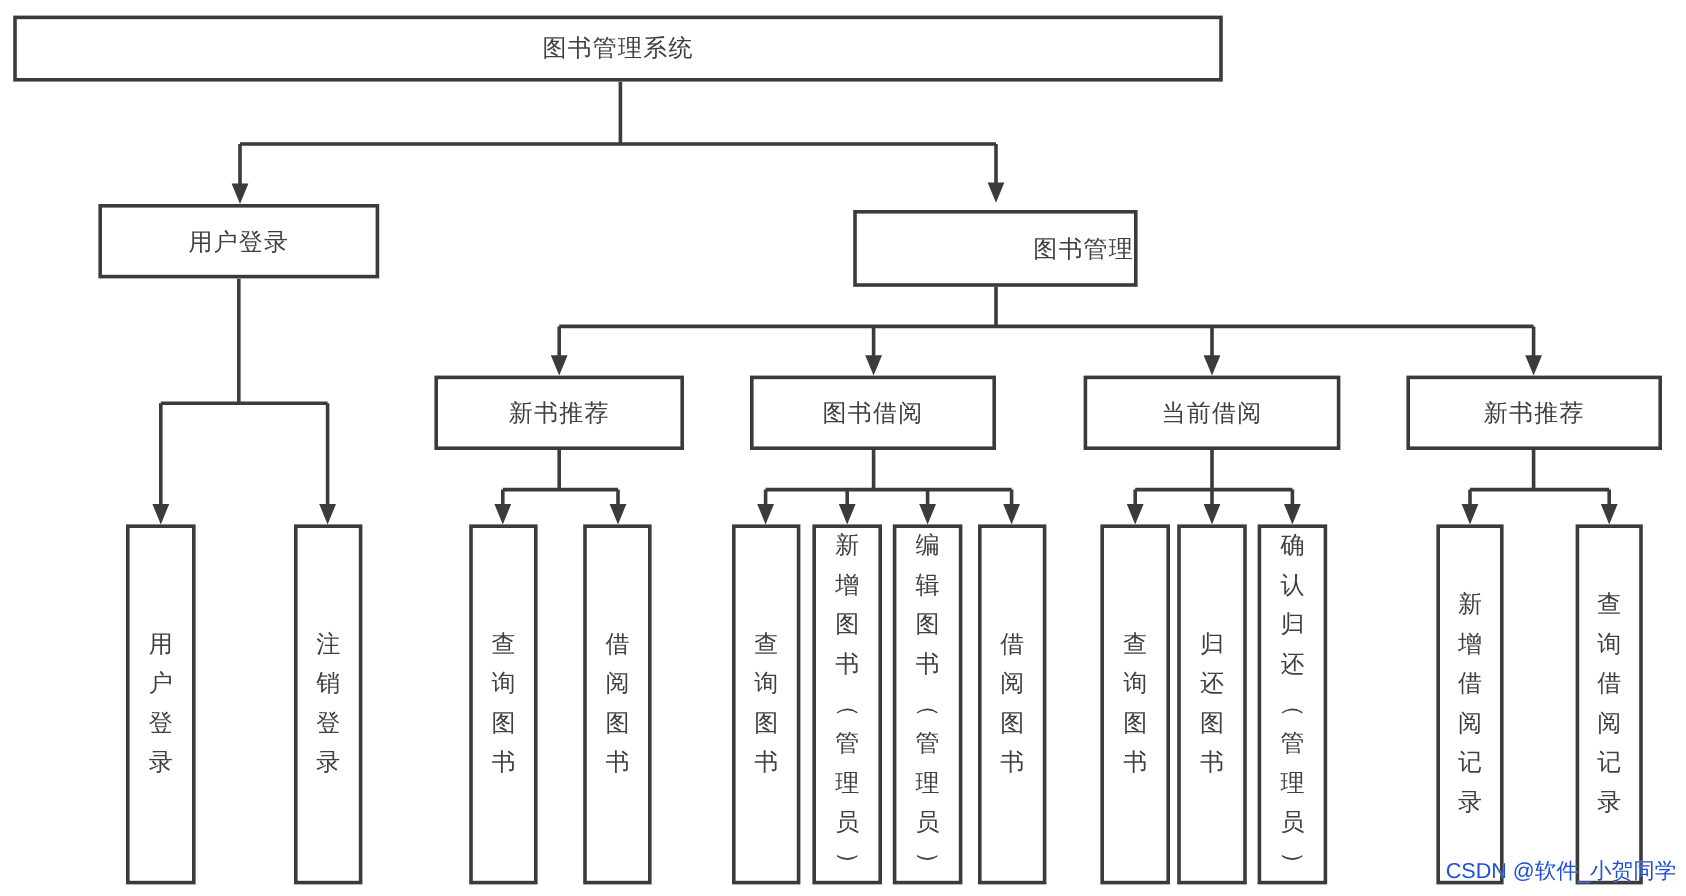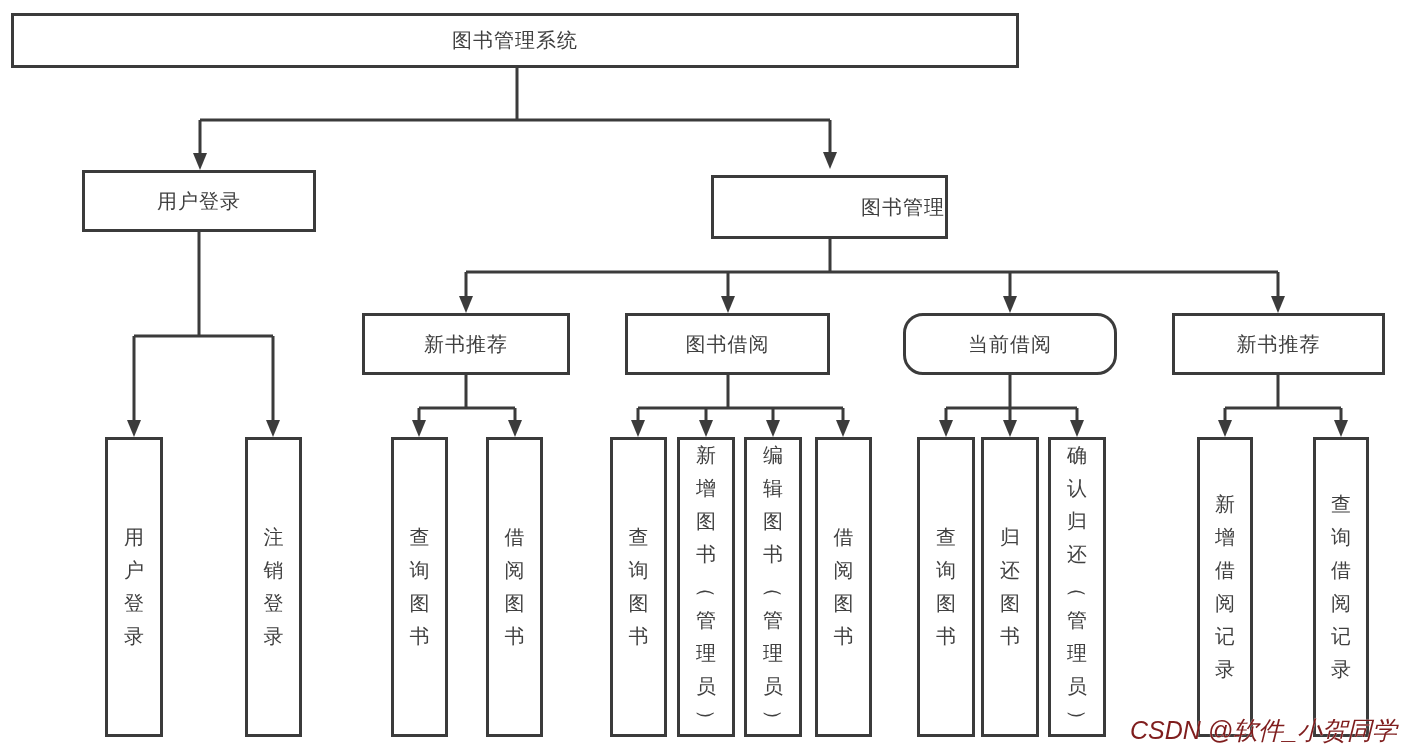--- a/index.html
+++ b/index.html
@@ -26,26 +26,25 @@
     flex-direction:column;
     font-size:20px;
   }
   .vbox .ch{
     display:block;height:33px;line-height:33px;text-align:center;
   }
   .vbox .rot{transform:rotate(90deg);}
   .watermark{
     position:absolute;
     right:8px;top:714px;
-    font-size:25px;
-    color:#7f1d1d;
+    font-size:18px;
+    color:#1d4ed8;
     text-shadow:0 0 1px #ffffff;
     z-index:3;
     white-space:nowrap;
-    font-style:italic;
   }
 </style>
 </head>
 <body>
 
 <div id="stage">
 
   <svg class="connectors" width="1405" height="747" viewBox="0 0 1405 747">
     <g stroke="#3b3b3b" stroke-width="3" fill="none">
 
@@ -96,21 +95,21 @@
   <div class="node hbox" style="left:711px;top:175px;width:237px;height:64px;justify-content:flex-end;">
     <span>图书管理</span>
   </div>
 
   <div class="node hbox" style="left:362px;top:313px;width:208px;height:62px;">
     <span>新书推荐</span>
   </div>
   <div class="node hbox" style="left:625px;top:313px;width:205px;height:62px;">
     <span>图书借阅</span>
   </div>
-  <div class="node hbox" style="left:903px;top:313px;width:214px;height:62px;border-radius:20px;">
+  <div class="node hbox" style="left:903px;top:313px;width:214px;height:62px;">
     <span>当前借阅</span>
   </div>
   <div class="node hbox" style="left:1172px;top:313px;width:213px;height:62px;">
     <span>新书推荐</span>
   </div>
 
   <div class="node vbox" style="left:105px;top:437px;width:58px;height:300px;">
       <span class="ch">用</span>
       <span class="ch">户</span>
       <span class="ch">登</span>

